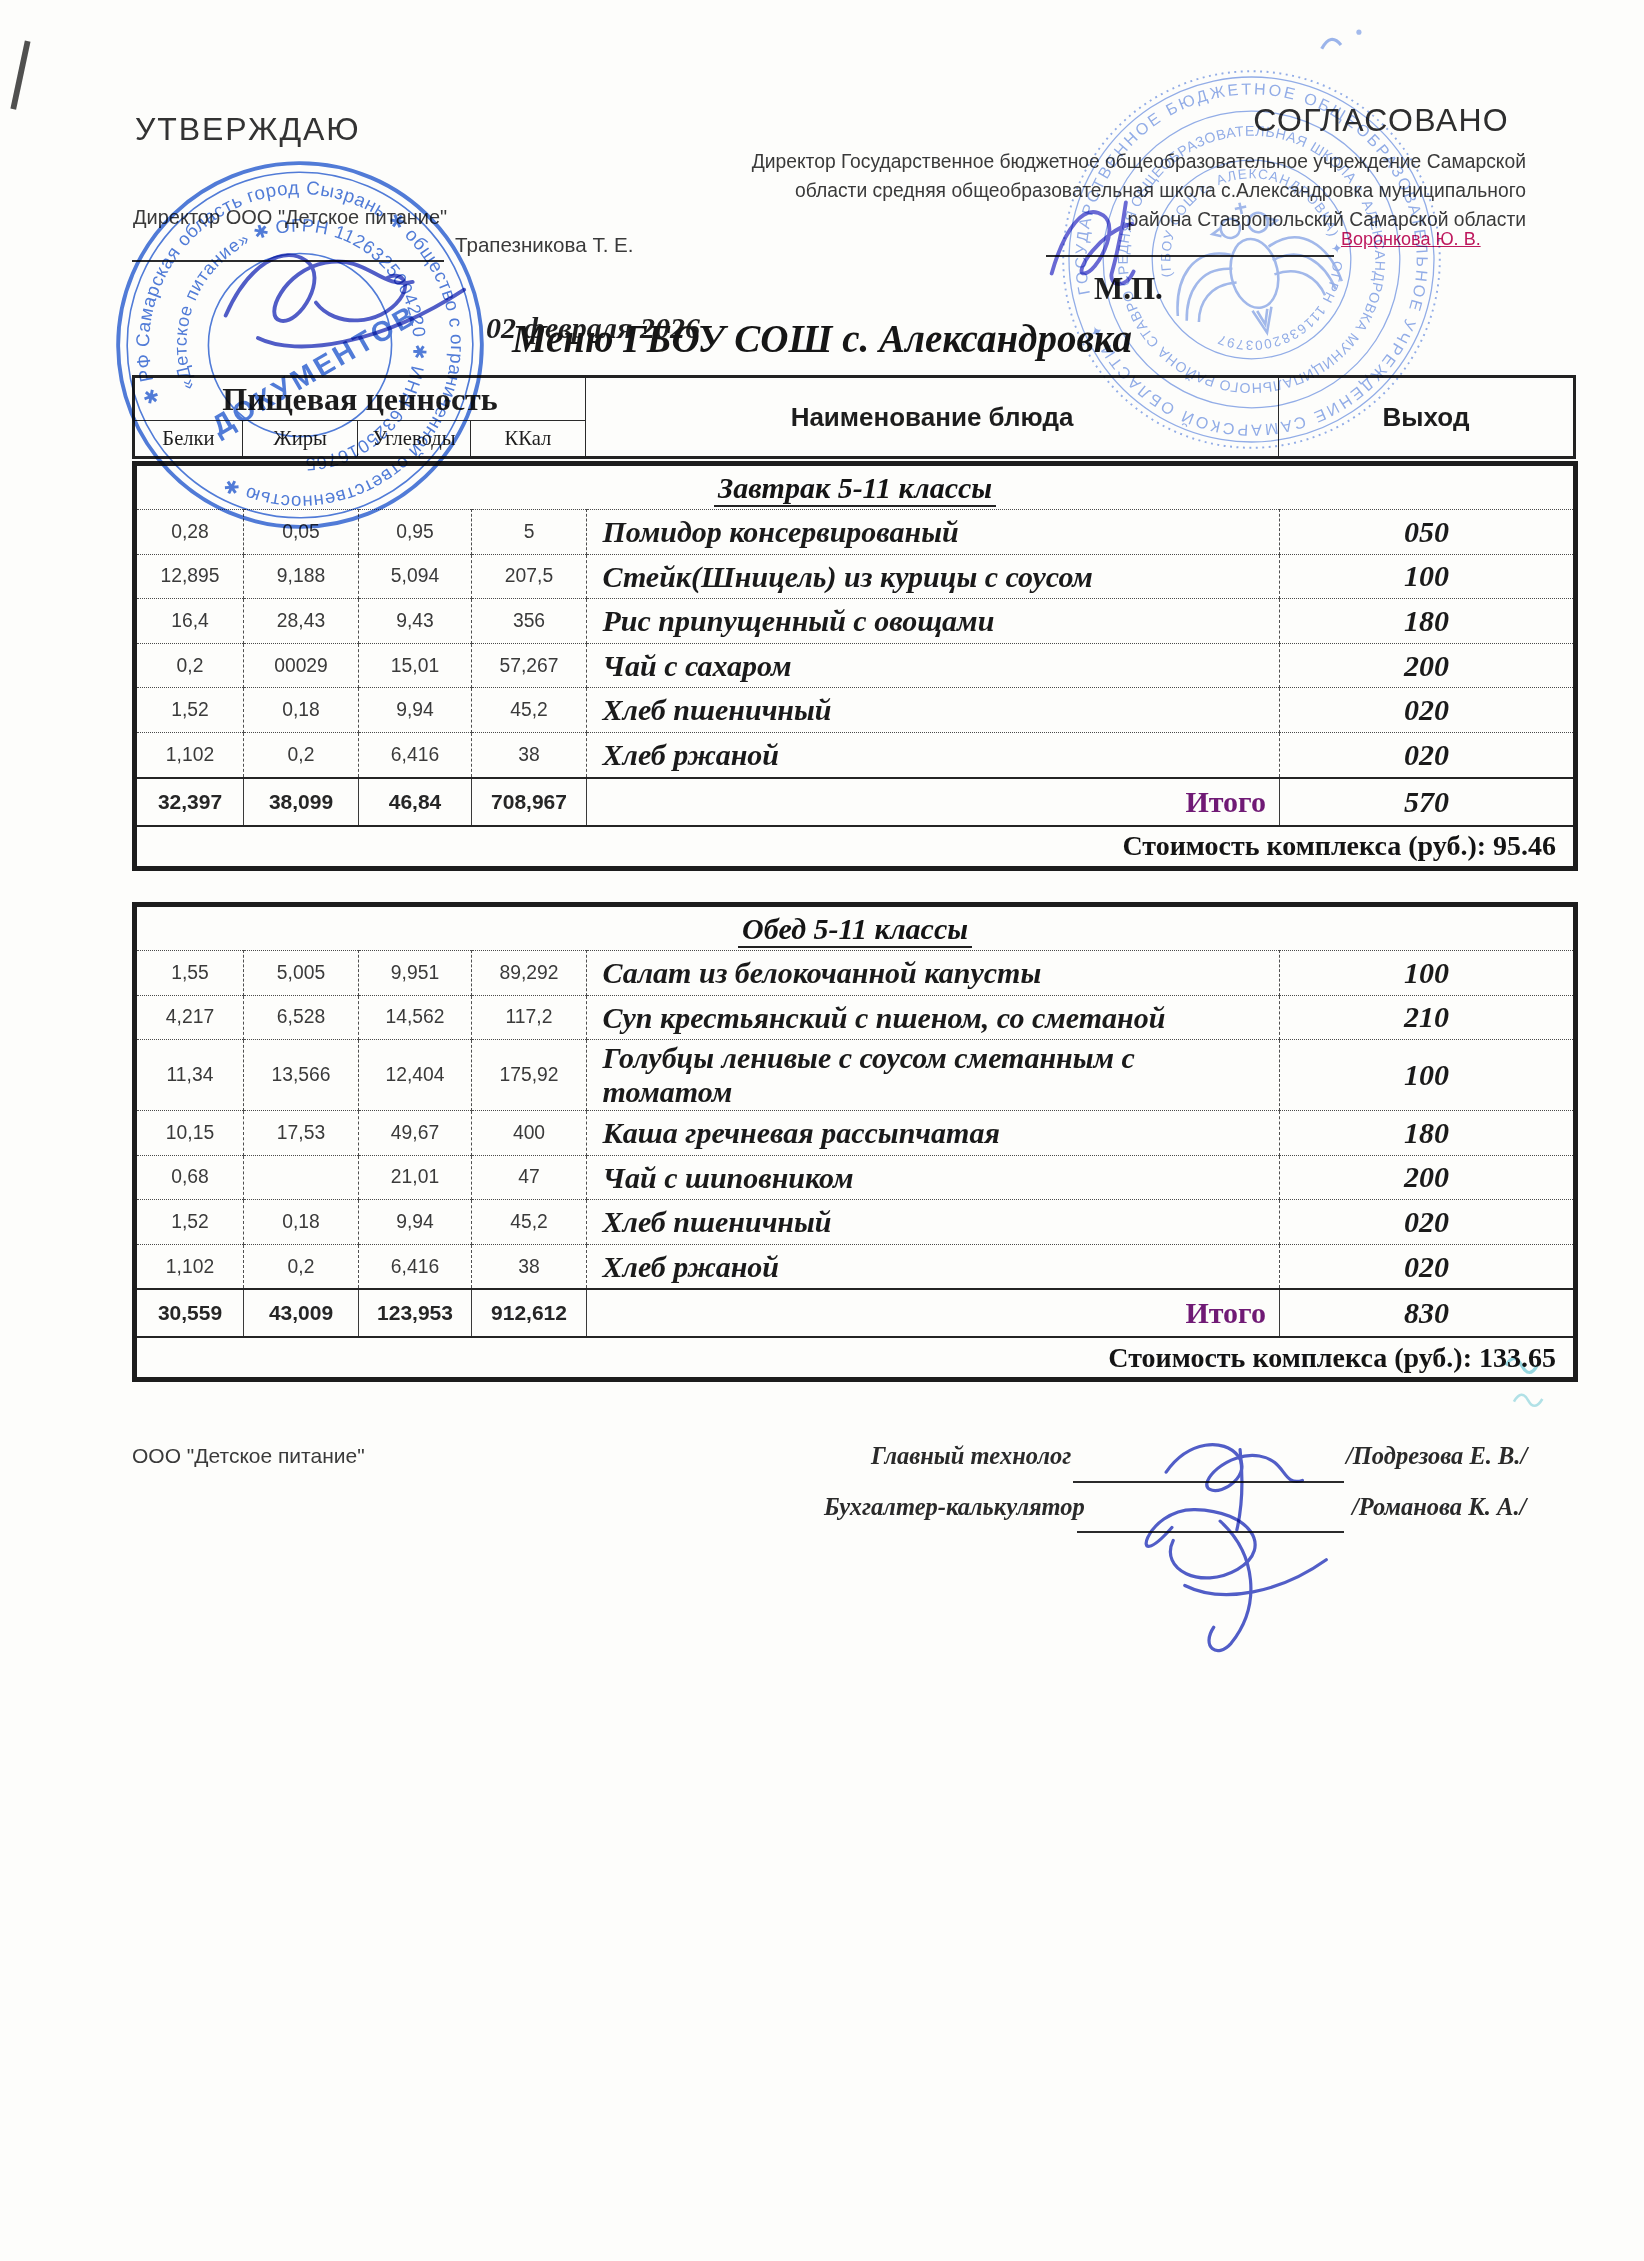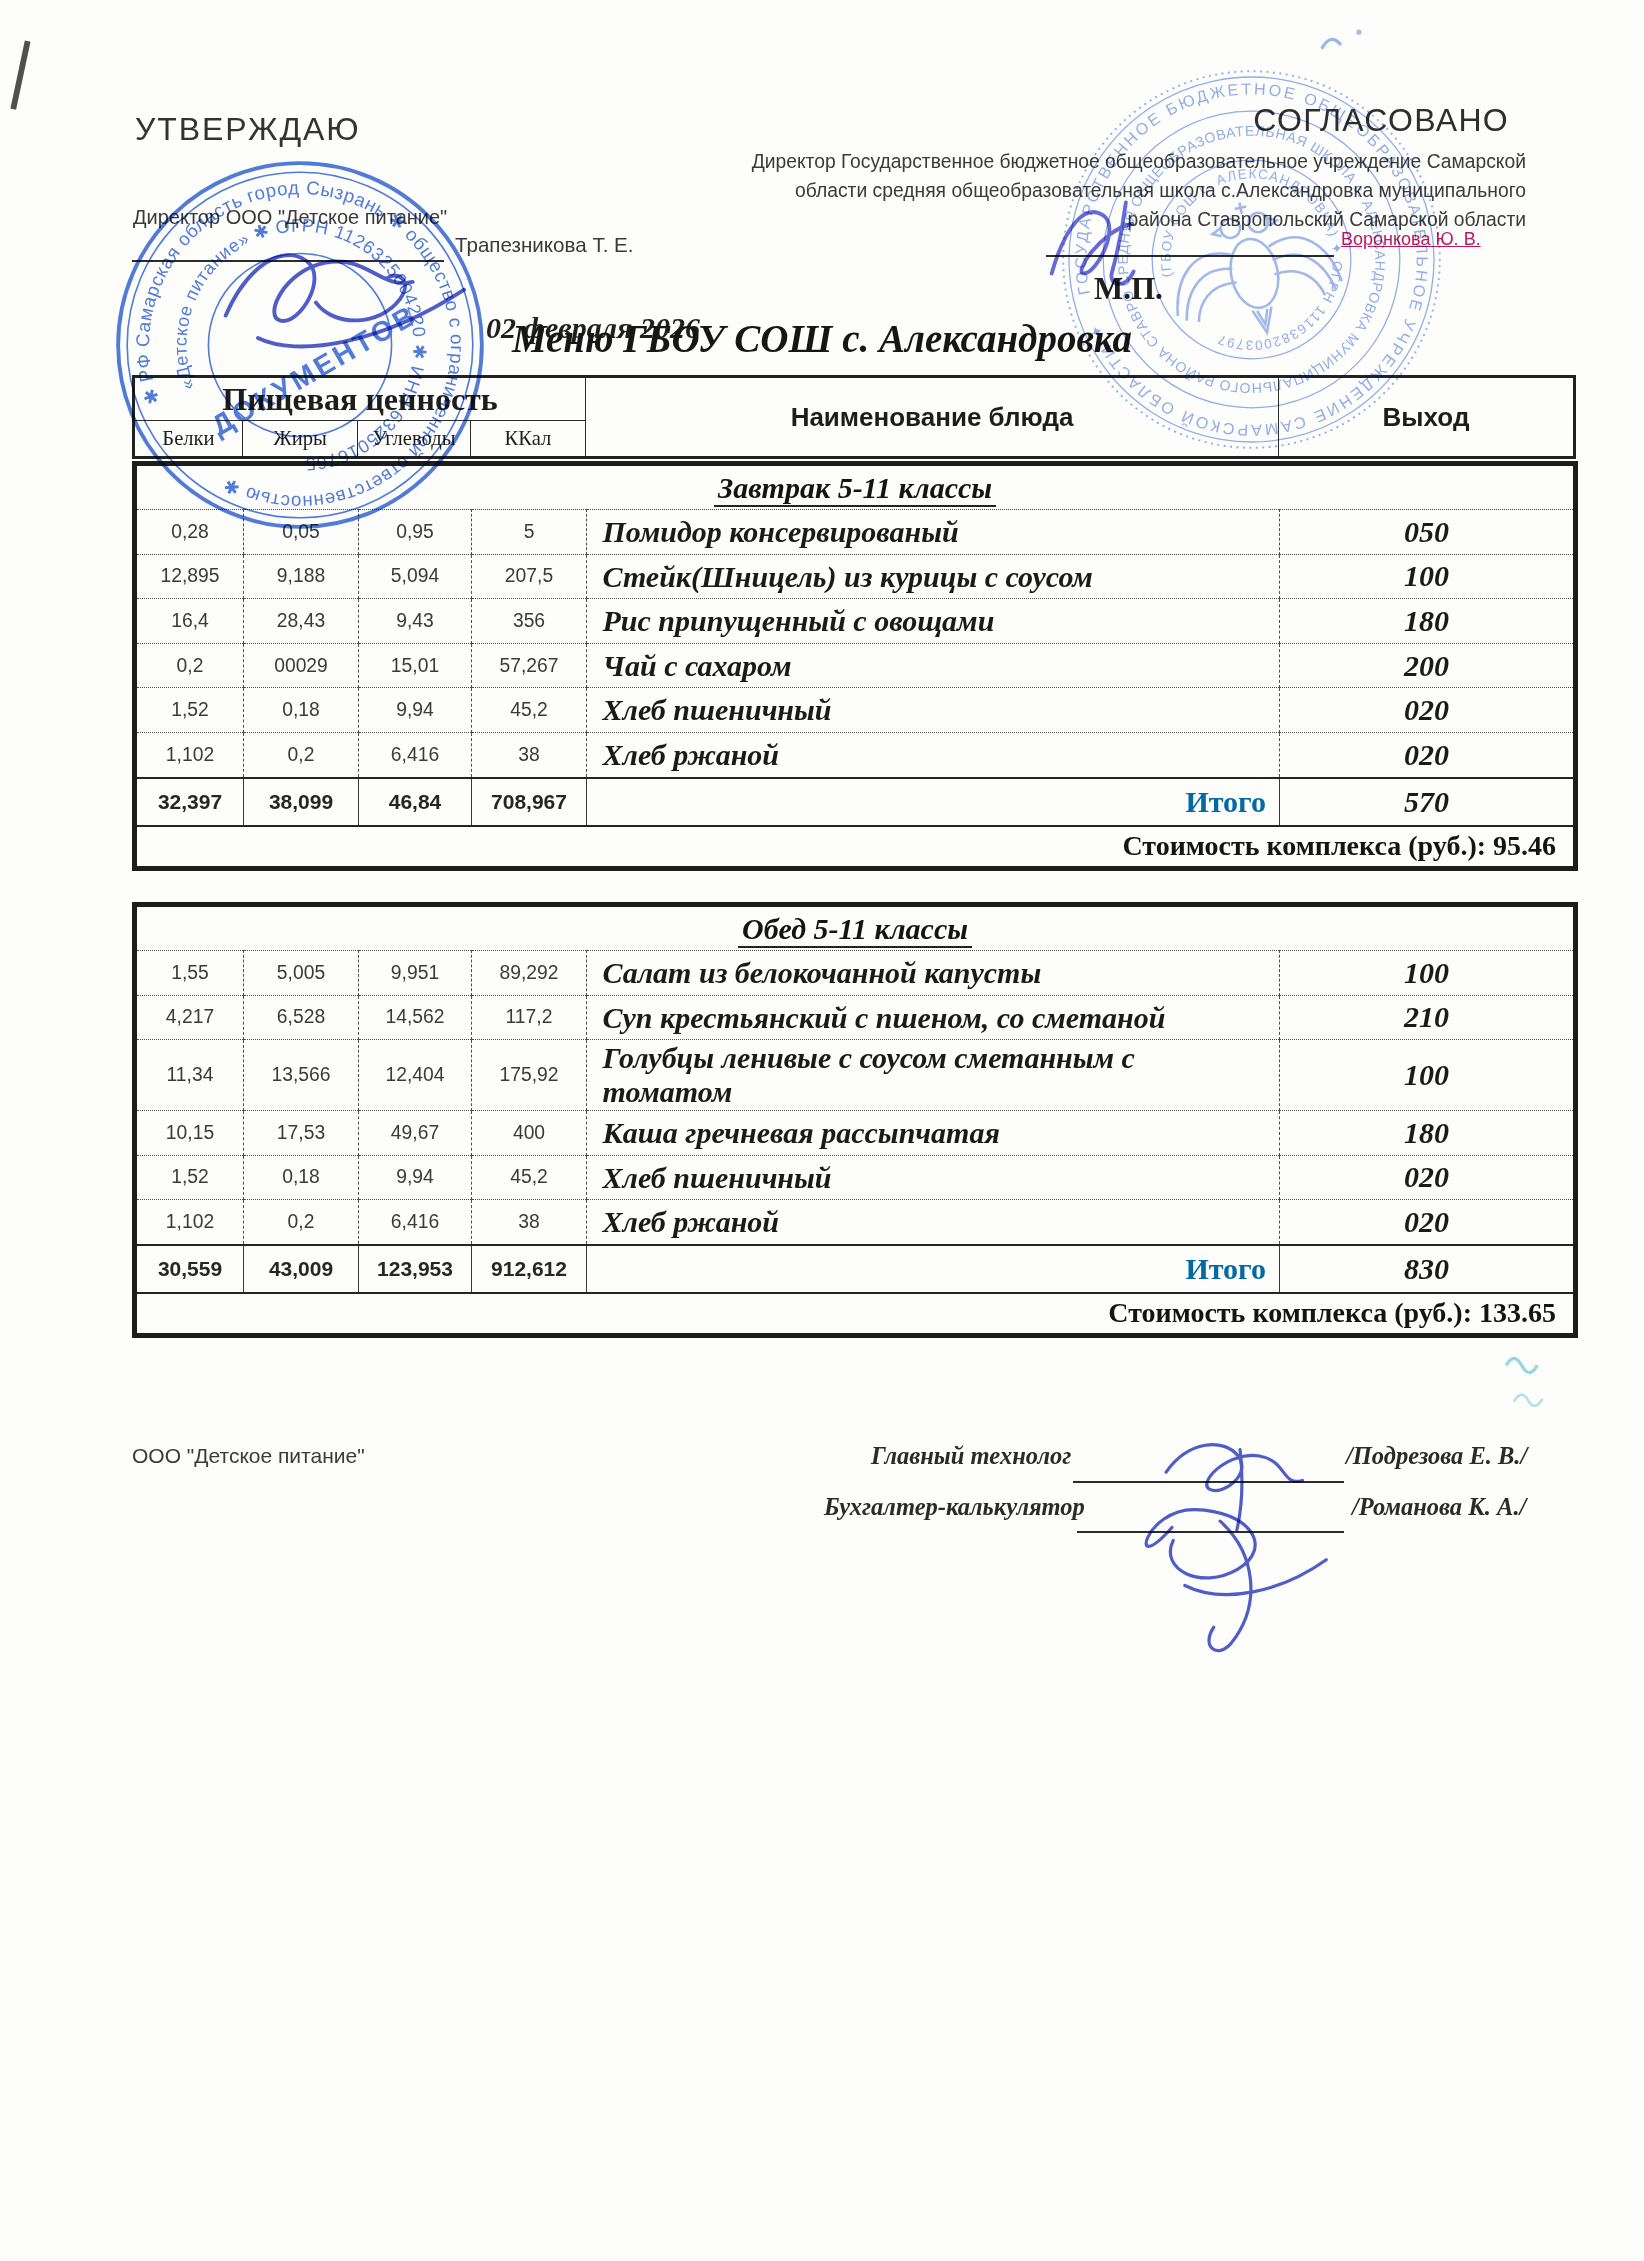--- a/index.html
+++ b/index.html
@@ -48,21 +48,21 @@
   .t-row td{border-top:1.9px dotted #4a4a4a;height:41px;}
   .t-row td + td{border-left:1.9px dashed #4f4f4f;}
   .num{font-size:19.3px;text-align:center;color:#3a3a3a;}
   .dish{font-family:var(--serif);font-style:italic;font-weight:700;font-size:30px;line-height:1.12;
         color:#1a1a1a;padding:1.3px 90px 1.3px 15.5px;white-space:nowrap;overflow:visible;margin-top:17px;}
   .dish.wrap{white-space:normal;}
   .out{font-family:var(--serif);font-style:italic;font-weight:700;font-size:30px;text-align:center;color:#1a1a1a;}
   .t-total td{border-top:2.6px solid #242424;border-bottom:2.6px solid #242424;height:44px;}
   .t-total td + td{border-left:1.9px solid #3a3a3a;}
   .t-total .num{font-weight:700;font-size:21px;color:#262626;}
-  .total-label{font-family:var(--serif);font-weight:700;font-size:30px;text-align:right;padding-right:13px;color:#0369a1;}
+  .total-label{font-family:var(--serif);font-weight:700;font-size:30px;text-align:right;padding-right:13px;color:#701a75;}
   .t-cost td{height:37px;font-family:var(--serif);font-weight:700;font-size:28px;text-align:right;
              padding-right:17px;color:#141414;}
 
   
   .org{position:absolute;left:132px;top:1444px;font-size:21px;color:#3a3a3a;}
   .f-label{position:absolute;font-family:var(--serif);font-style:italic;font-weight:700;font-size:24.5px;color:#2a2a2a;}
   .f-line{position:absolute;height:26px;border-bottom:2.6px solid #2b2b2b;}
   .f-name{position:absolute;font-family:var(--serif);font-style:italic;font-weight:700;font-size:24.5px;color:#2a2a2a;}
   .lab1{left:871px;top:1442px;} .lin1{left:1073px;top:1455px;width:271px;} .nam1{left:1346px;top:1442px;}
   .lab2{left:824px;top:1493px;} .lin2{left:1077px;top:1505px;width:267px;} .nam2{left:1352px;top:1493px;}
@@ -246,20 +246,28 @@
         </tr>
         <tr class="t-row">
           <td class="num">10,15</td>
           <td class="num">17,53</td>
           <td class="num">49,67</td>
           <td class="num">400</td>
           <td class="dish">Каша гречневая рассыпчатая</td>
           <td class="out">180</td>
         </tr>
         <tr class="t-row">
+          <td class="num">0,68</td>
+          <td class="num"></td>
+          <td class="num">21,01</td>
+          <td class="num">47</td>
+          <td class="dish">Чай с шиповником</td>
+          <td class="out">200</td>
+        </tr>
+        <tr class="t-row">
           <td class="num">1,52</td>
           <td class="num">0,18</td>
           <td class="num">9,94</td>
           <td class="num">45,2</td>
           <td class="dish">Хлеб пшеничный</td>
           <td class="out">020</td>
         </tr>
         <tr class="t-row">
           <td class="num">1,102</td>
           <td class="num">0,2</td>

